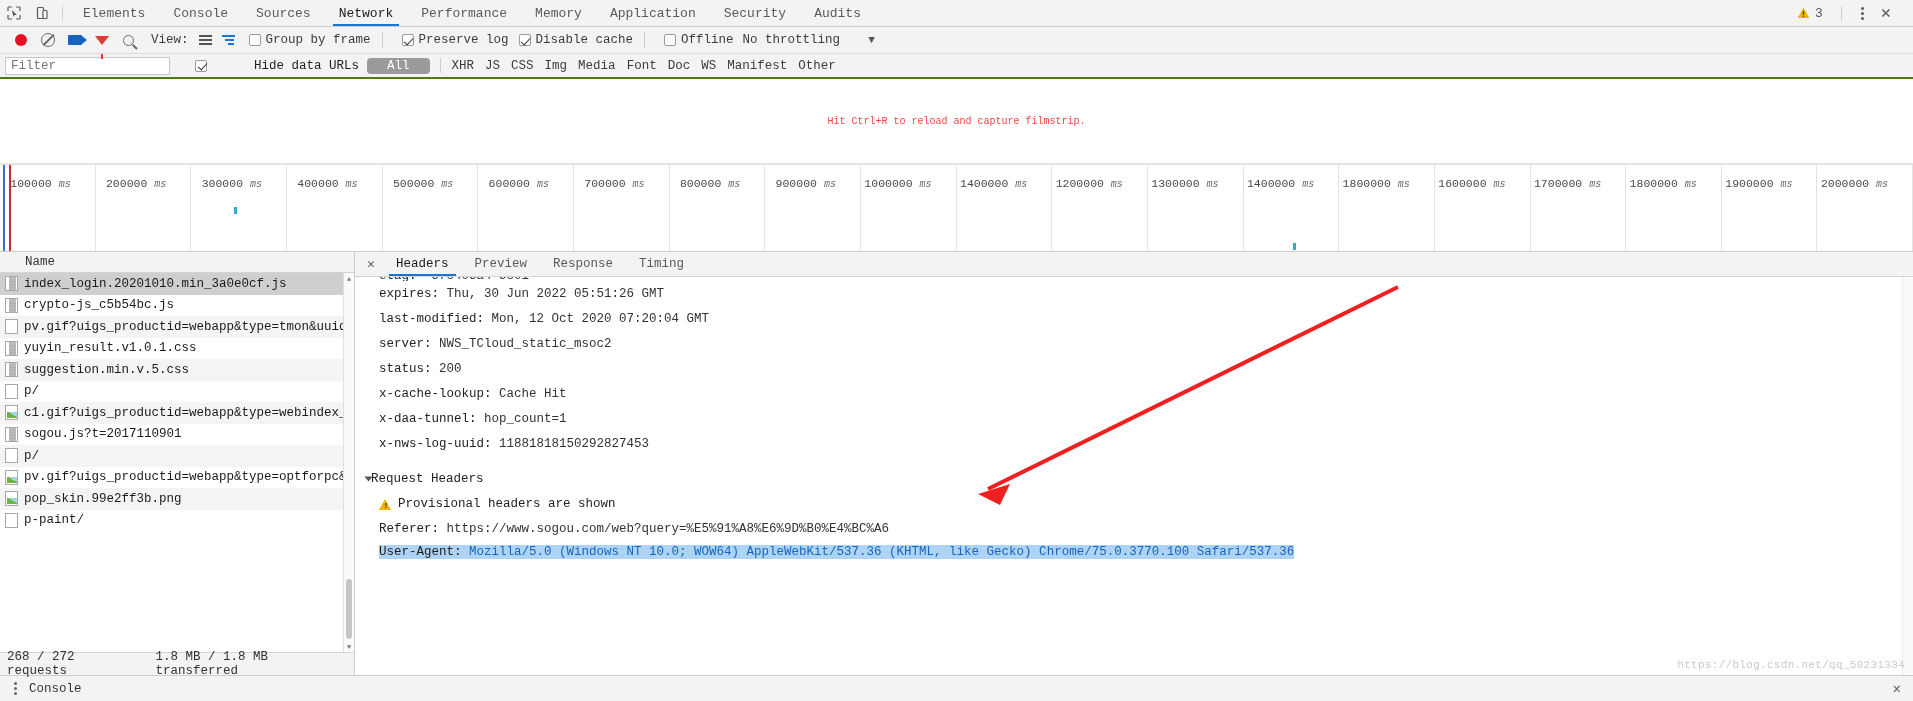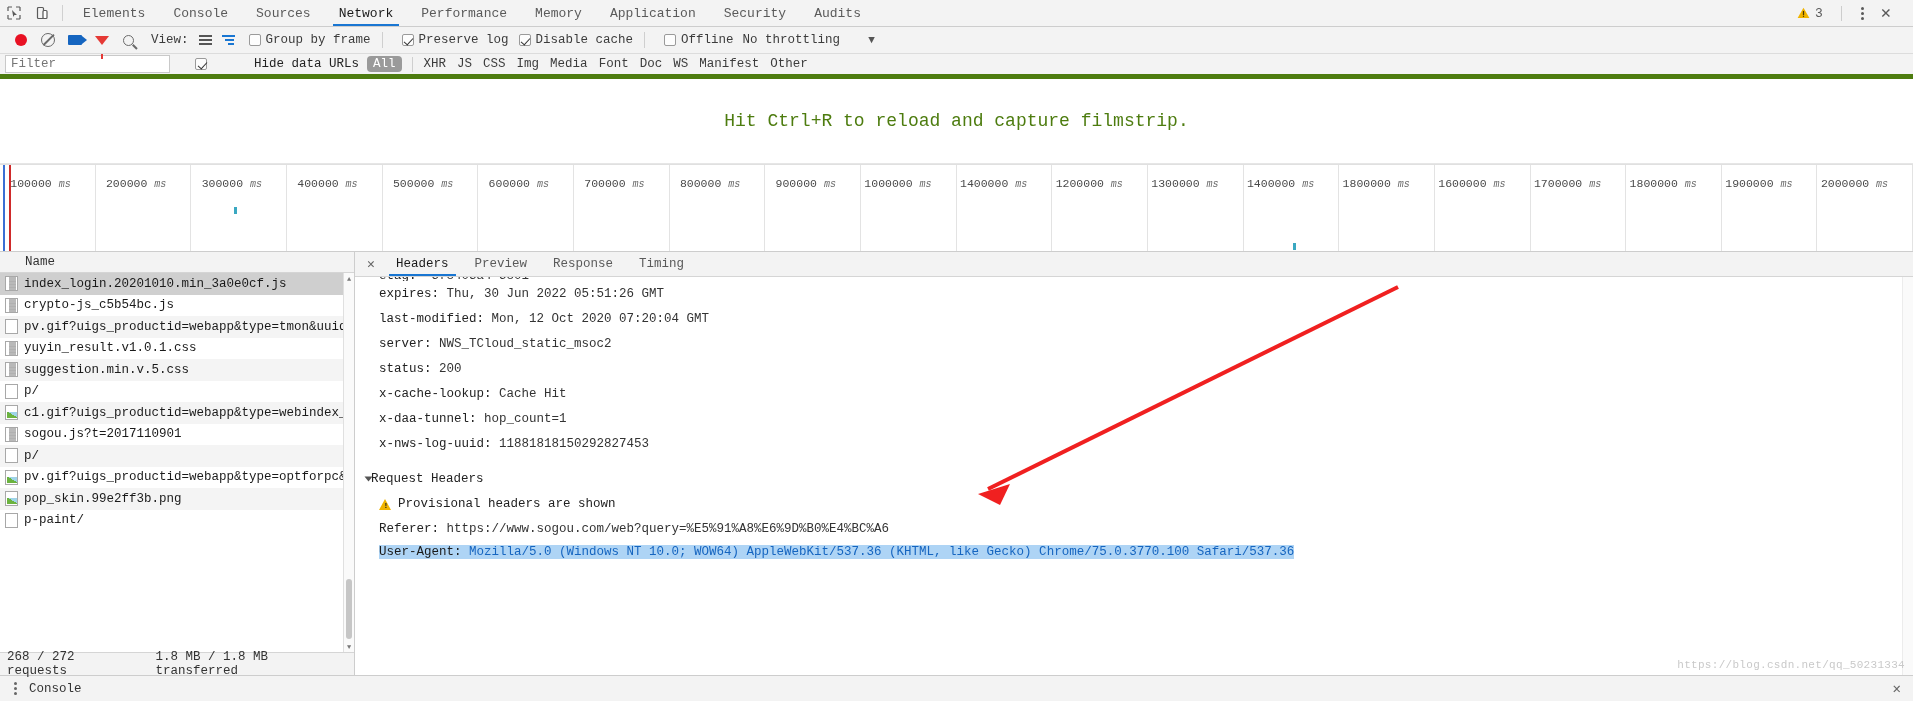--- a/index.html
+++ b/index.html
@@ -85,46 +85,46 @@
     transform: rotate(42deg);
   }
   .tsep { width: 1px; height: 16px; background: #cfcfcf; margin: 0 9px; }
   .throttle { margin-left: 7px; color: #3c3c3c; white-space: nowrap; }
   .caret-dn { margin-left: 26px; font-size: 11px; color: #555; cursor: pointer; }
 
   
   .filterbar {
     height: 25px; min-height: 25px;
     background: #f3f3f3;
-    border-bottom: 5px solid #4d7c0f;
+    border-bottom: 2px solid #4d7c0f;
     display: flex; align-items: center;
     padding-left: 5px;
     font-size: 12.5px;
   }
   .filter-input {
     width: 165px; height: 18px;
     background: #fff; border: 1px solid #c9c9c9;
     padding: 0 5px; font-size: 12.5px; color: #9a9a9a;
     font-family: "Liberation Mono", monospace;
     line-height: 18px;
   }
   .type-pill {
     background: #9a9a9a; color: #fff; border-radius: 4px;
-    padding: 1px 6px; margin-left: 8px; cursor: pointer;
+    padding: 1px 20px; margin-left: 8px; cursor: pointer;
   }
   .type-item { margin-left: 11px; color: #3c3c3c; cursor: pointer; }
   .fsep { width: 1px; height: 15px; background: #cfcfcf; margin-left: 10px; }
 
   
   .filmstrip {
     height: 85px; min-height: 85px;
     display: flex; align-items: center; justify-content: center;
     background: #fff; border-bottom: 1px solid #e6e6e6;
   }
-  .filmstrip span { color: #4d7c0f; font-size: 18px; }
+  .filmstrip span { color: #ef4444; font-size: 10px; }
 
   
   .overview {
     height: 88px; min-height: 88px;
     background: #fff; position: relative;
     border-bottom: 1px solid #cdcdcd;
     border-top: 1px solid #e0e0e0;
     overflow: hidden;
   }
   .ruler { position: absolute; inset: 0; display: flex; }

